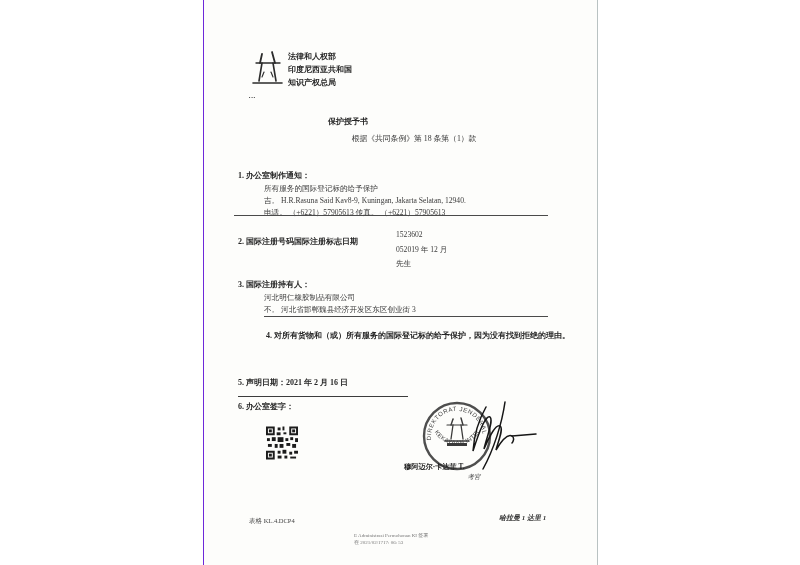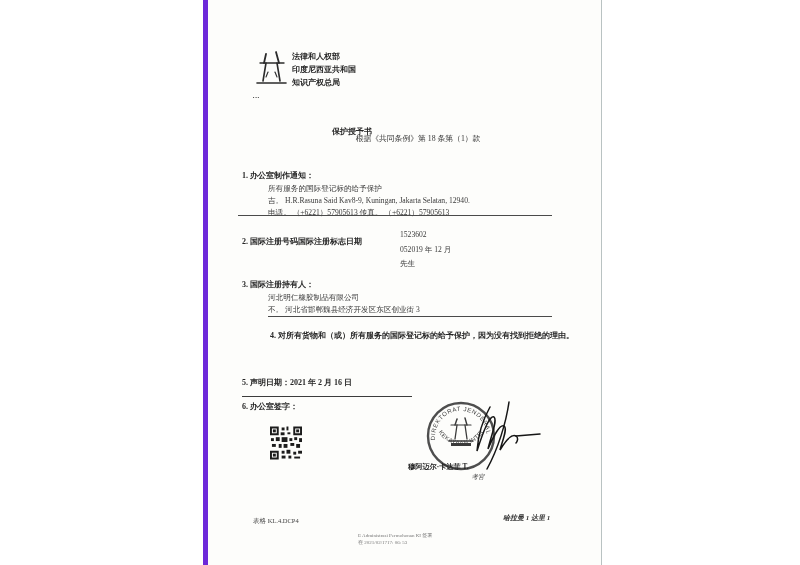--- a/index.html
+++ b/index.html
@@ -5,21 +5,21 @@
   html,body{margin:0;padding:0;}
   body{
     width:800px;height:565px;background:#ffffff;
     font-family:"Liberation Serif","DejaVu Serif",serif;
     color:#333;-webkit-font-smoothing:antialiased;
   }
   .canvas{position:relative;width:800px;height:565px;background:#ffffff;overflow:hidden;}
   .page{
     position:absolute;left:203px;top:0;width:393px;height:565px;
     background:#fdfdfb;
-    border-left:5px solid #6d28d9;border-right:1px solid #b9c2c2;
+    border-left:1px solid #6d28d9;border-right:1px solid #b9c2c2;
   }
   .abs{position:absolute;}
   .heading{font-size:8px;font-weight:bold;color:#262626;white-space:nowrap;}
   .bodyline{font-size:7.6px;line-height:12px;color:#3a3a3a;white-space:nowrap;}
   .rule{height:0;border-top:1px solid #4a4a4a;}
   .underlined{display:inline-block;border-bottom:1px solid #3c3c3c;padding-bottom:8px;min-width:170px;font-family:Liberation Serif, serif;}
   .issuer div{font-size:8px;font-weight:bold;color:#262626;line-height:13px;white-space:nowrap;}
   .subtitle{text-align:center;font-size:7.8px;line-height:12.5px;color:#343434;}
   .logo-caption{font-size:4px;color:#444;letter-spacing:1px;}
   .name{font-size:7.2px;font-weight:bold;color:#242424;text-align:left;white-space:nowrap;}
@@ -50,21 +50,21 @@
       </svg>
     </div>
     <div class="abs logo-caption" style="left:45px;top:95px;">▪▪▪</div>
 
     <div class="abs issuer" style="left:84px;top:50px;">
       <div>法律和人权部</div>
       <div>印度尼西亚共和国</div>
       <div>知识产权总局</div>
     </div>
 
-    <div class="abs heading" style="left:124px;top:116px;margin-top:10px;">保护授予书</div>
+    <div class="abs heading" style="left:124px;top:116px;">保护授予书</div>
 
     <div class="abs subtitle" style="left:55px;top:133px;width:310px;">
       <div>根据《共同条例》第 18 条第（1）款</div>
     </div>
 
     <div class="abs heading" style="left:34px;top:170px;">1. 办公室制作通知：</div>
     <div class="abs" style="left:60px;top:183px;">
       <div class="bodyline">所有服务的国际登记标的给予保护</div>
       <div class="bodyline">吉。 H.R.Rasuna Said Kav8-9, Kuningan, Jakarta Selatan, 12940.</div>
       <div class="bodyline">电话。 （+6221）57905613 传真。 （+6221）57905613</div>

